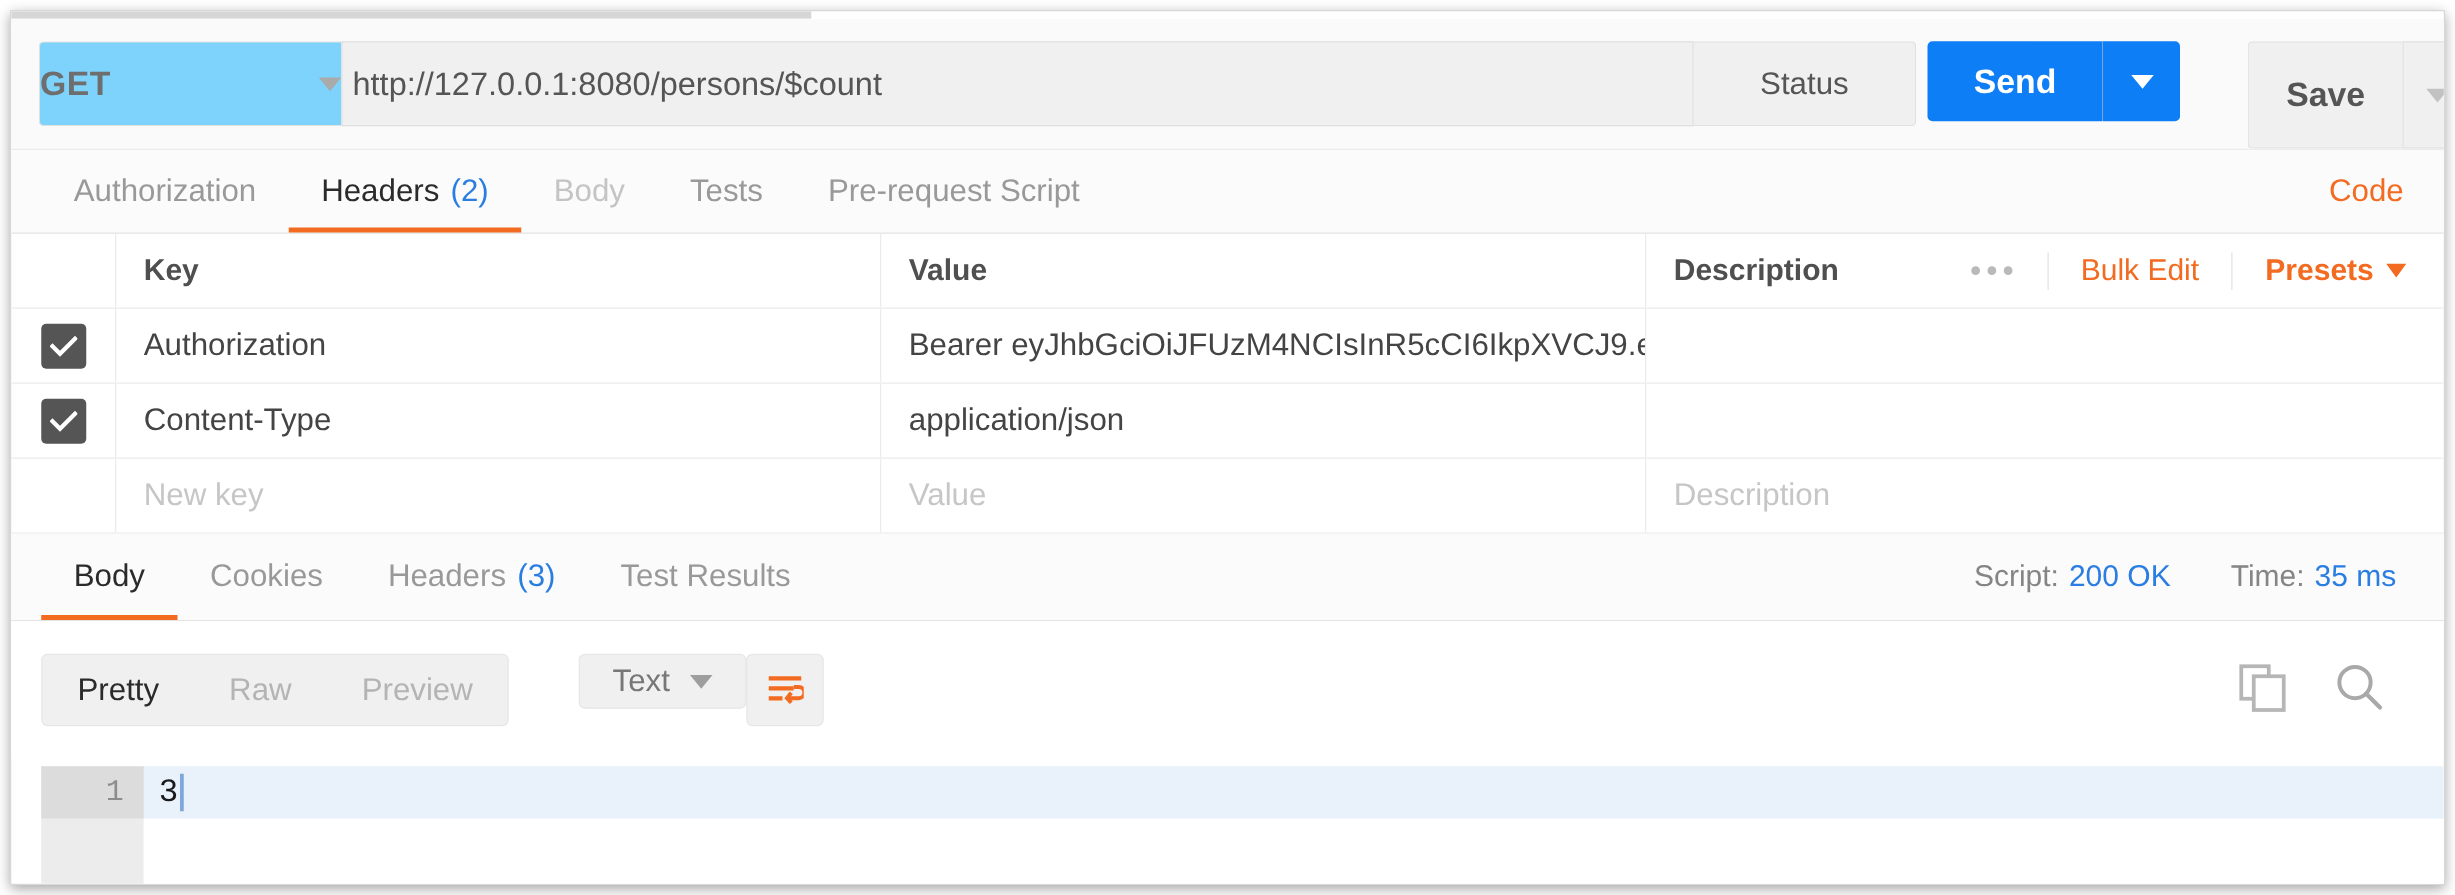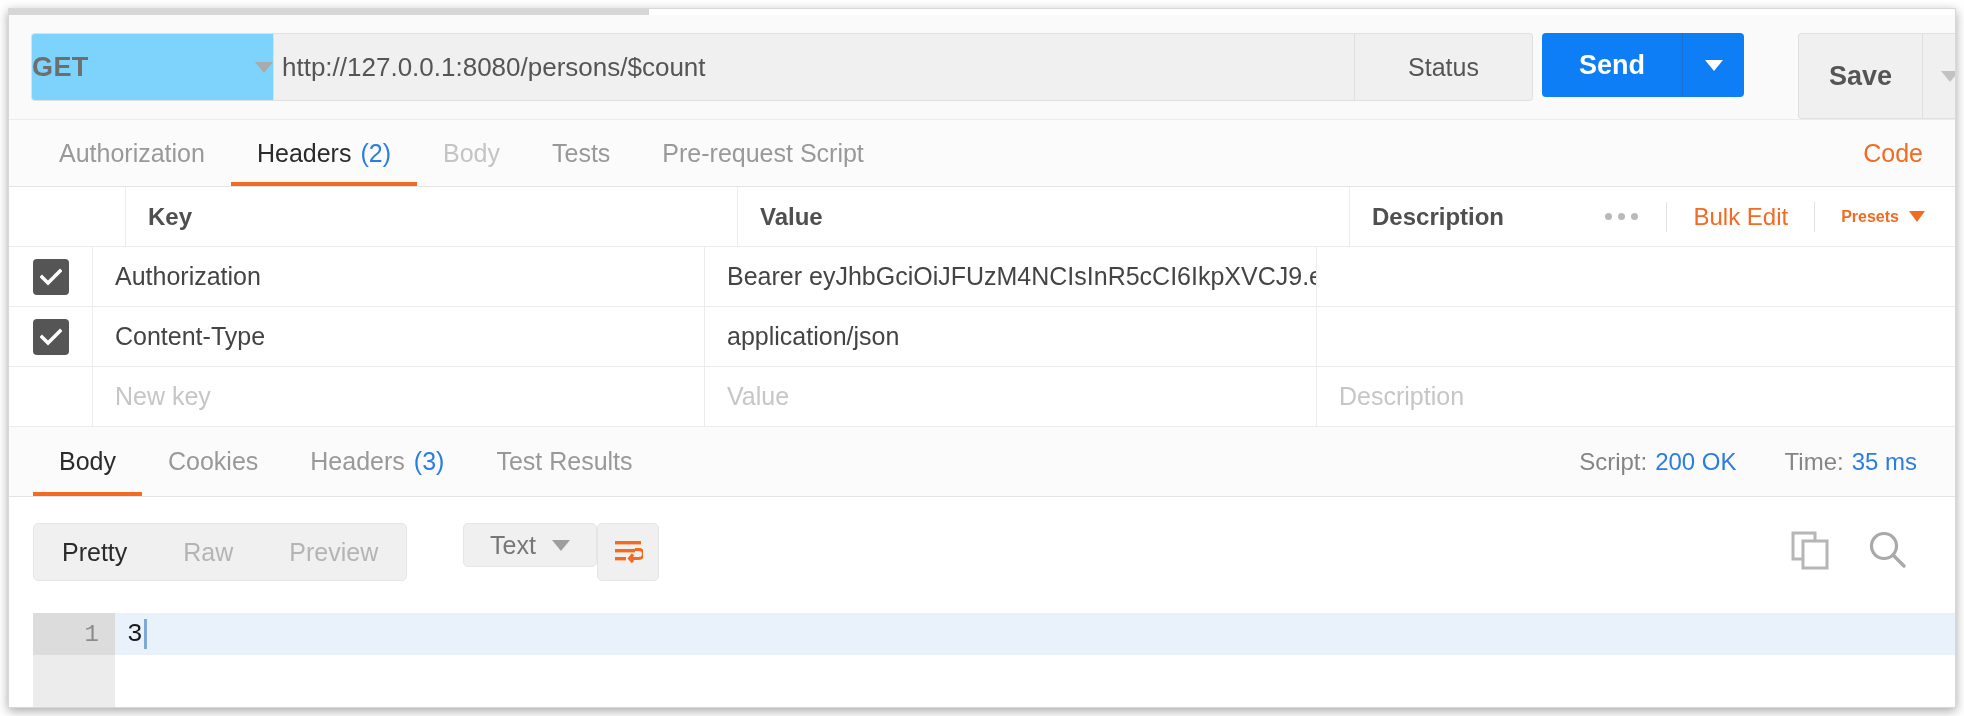--- a/index.html
+++ b/index.html
@@ -156,21 +156,21 @@
 
   
   .tbl {
     position: absolute; left: 0; top: 178px;
     width: 100%;
   }
   .trow {
     display: flex; height: 60px;
     border-bottom: 1px solid #ececec;
   }
-  .trow.head { height: 60px; padding-left: 33px; }
+  .trow.head { height: 60px; }
   .c-chk {
     width: 84px; flex: 0 0 84px;
     border-right: 1px solid #ececec;
     display: flex; align-items: center; justify-content: center;
   }
   .c-key {
     width: 612px; flex: 0 0 612px;
     border-right: 1px solid #ececec;
     display: flex; align-items: center; padding-left: 22px;
   }
@@ -210,21 +210,21 @@
   .dot { width: 7px; height: 7px; border-radius: 50%; background: #b9b9b9; }
   .bulk {
     padding: 0 26px; height: 30px;
     display: flex; align-items: center;
     border-right: 1px solid #e2e2e2;
     font-size: 24px; color: #f26b21; font-weight: 400; cursor: pointer;
   }
   .presets {
     padding: 0 6px 0 26px; height: 30px;
     display: flex; align-items: center; gap: 10px;
-    font-size: 16px; color: #f26b21; font-weight: 600; cursor: pointer;
+    font-size: 24px; color: #f26b21; font-weight: 600; cursor: pointer;
   }
   .tri-down {
     width: 0; height: 0;
     border-left: 8px solid transparent;
     border-right: 8px solid transparent;
     border-top: 11px solid #f26b21;
   }
 
   
   .resp-tabs {

